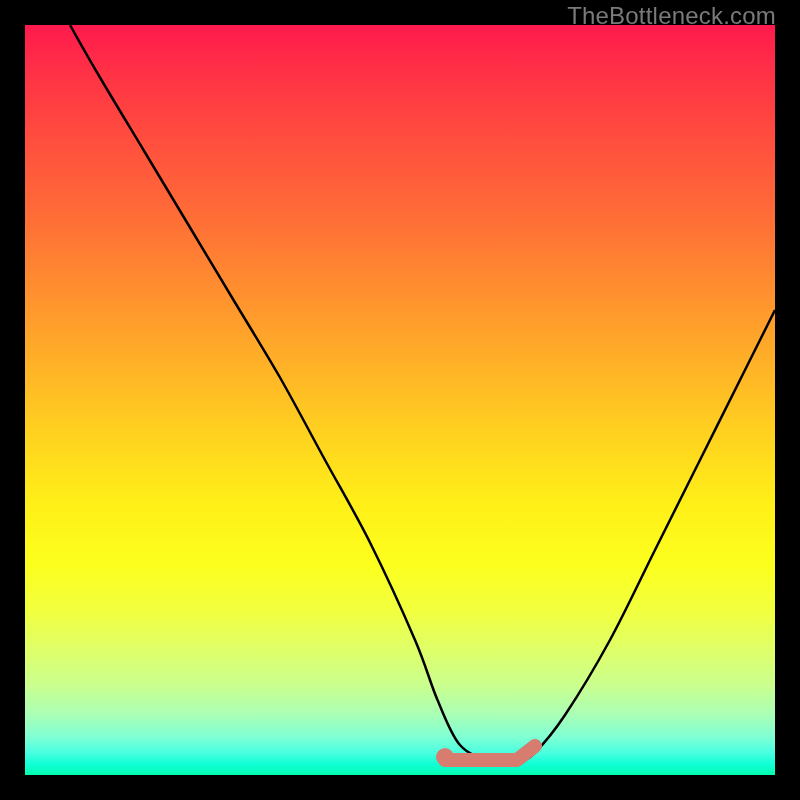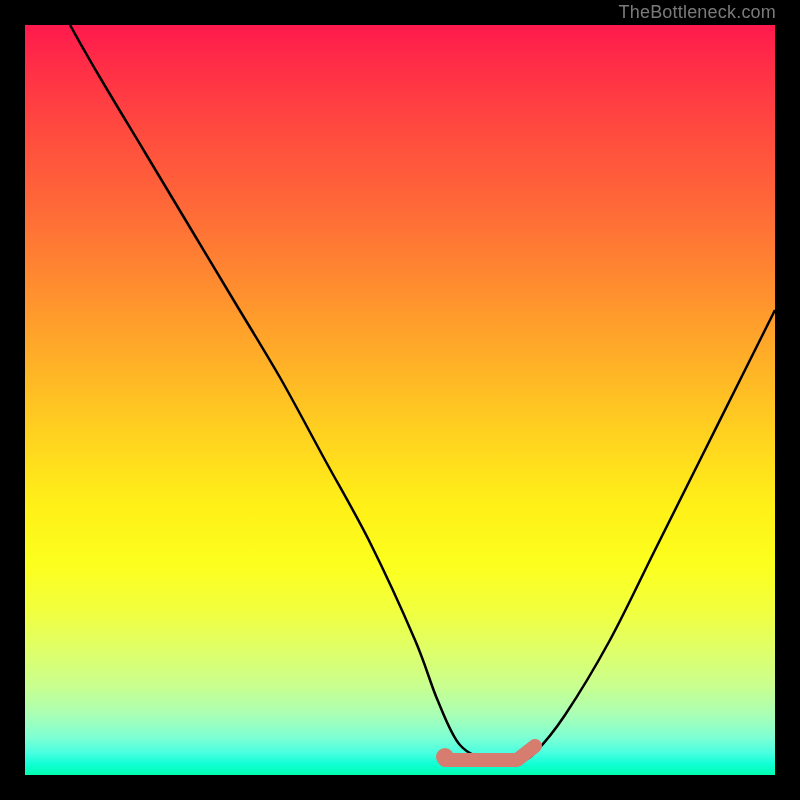--- a/index.html
+++ b/index.html
@@ -43,21 +43,21 @@
       #4bffe0 97%,
       #12ffd6 98.5%,
       #00ffb0 100%
     );
   }
   .watermark {
     position: absolute;
     top: 2px;
     right: 24px;
     color: #7a7a7a;
-    font-size: 18px;
+    font-size: 24px;
     font-family: Arial, Helvetica, sans-serif;
     letter-spacing: 0.2px;
   }
   svg.curves {
     position: absolute;
     top: 0;
     left: 0;
     width: 750px;
     height: 750px;
   }

